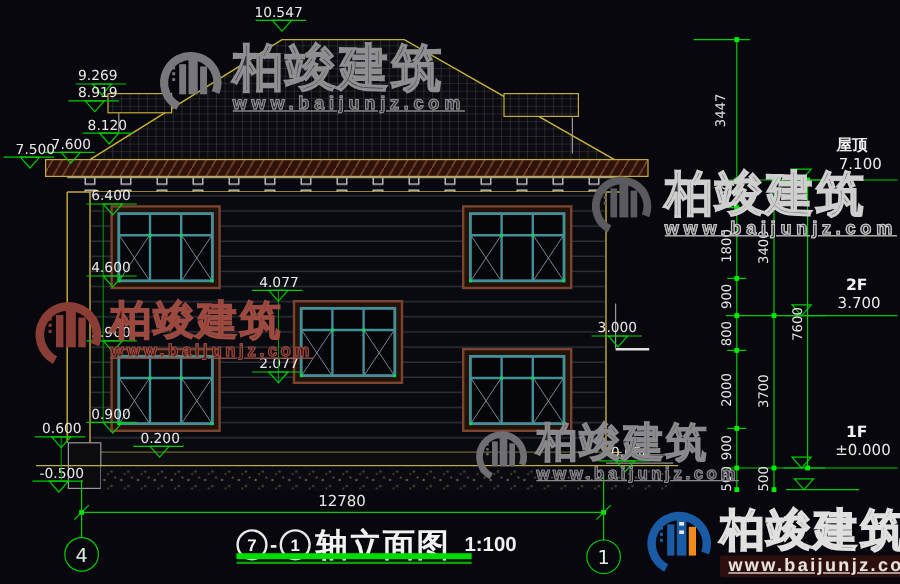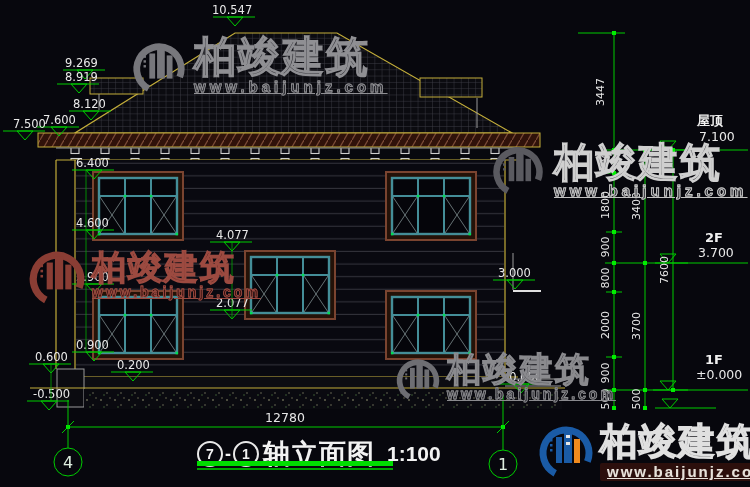--- a/index.html
+++ b/index.html
@@ -36,21 +36,21 @@
                  letter-spacing:2px;padding:1px 7px;margin-top:2px;border-radius:2px;}
 
   
   .titleblock{position:absolute;left:196px;top:436px;display:flex;align-items:center;
               color:#f2f2f2;white-space:nowrap;}
   .axcirc{display:inline-flex;align-items:center;justify-content:center;
           width:22px;height:22px;border:2px solid #e9e9e9;border-radius:50%;
           font-size:14px;font-weight:bold;margin:0 1px;}
   .tdash{font-size:18px;font-weight:bold;margin:0 1px;}
   .tname{font-size:27px;font-weight:bold;letter-spacing:1px;margin-left:3px;}
-  .tscale{font-size:21px;font-weight:bold;margin-left:12px;}
+  .tscale{font-size:17px;font-weight:bold;margin-left:12px;}
   .underline1{position:absolute;left:197px;top:461px;width:196px;height:5px;background:#00dd00;}
   .underline2{position:absolute;left:197px;top:468px;width:196px;height:2px;background:#00a300;}
 </style>
 </head>
 <body>
 
 <svg width="750" height="487" viewBox="0 0 750 487" style="position:absolute;left:0;top:0;">
   <defs>
     <pattern id="tile" width="7.2" height="6.3" patternUnits="userSpaceOnUse">
       <rect width="7.2" height="6.3" fill="#0b0b10"></rect>

